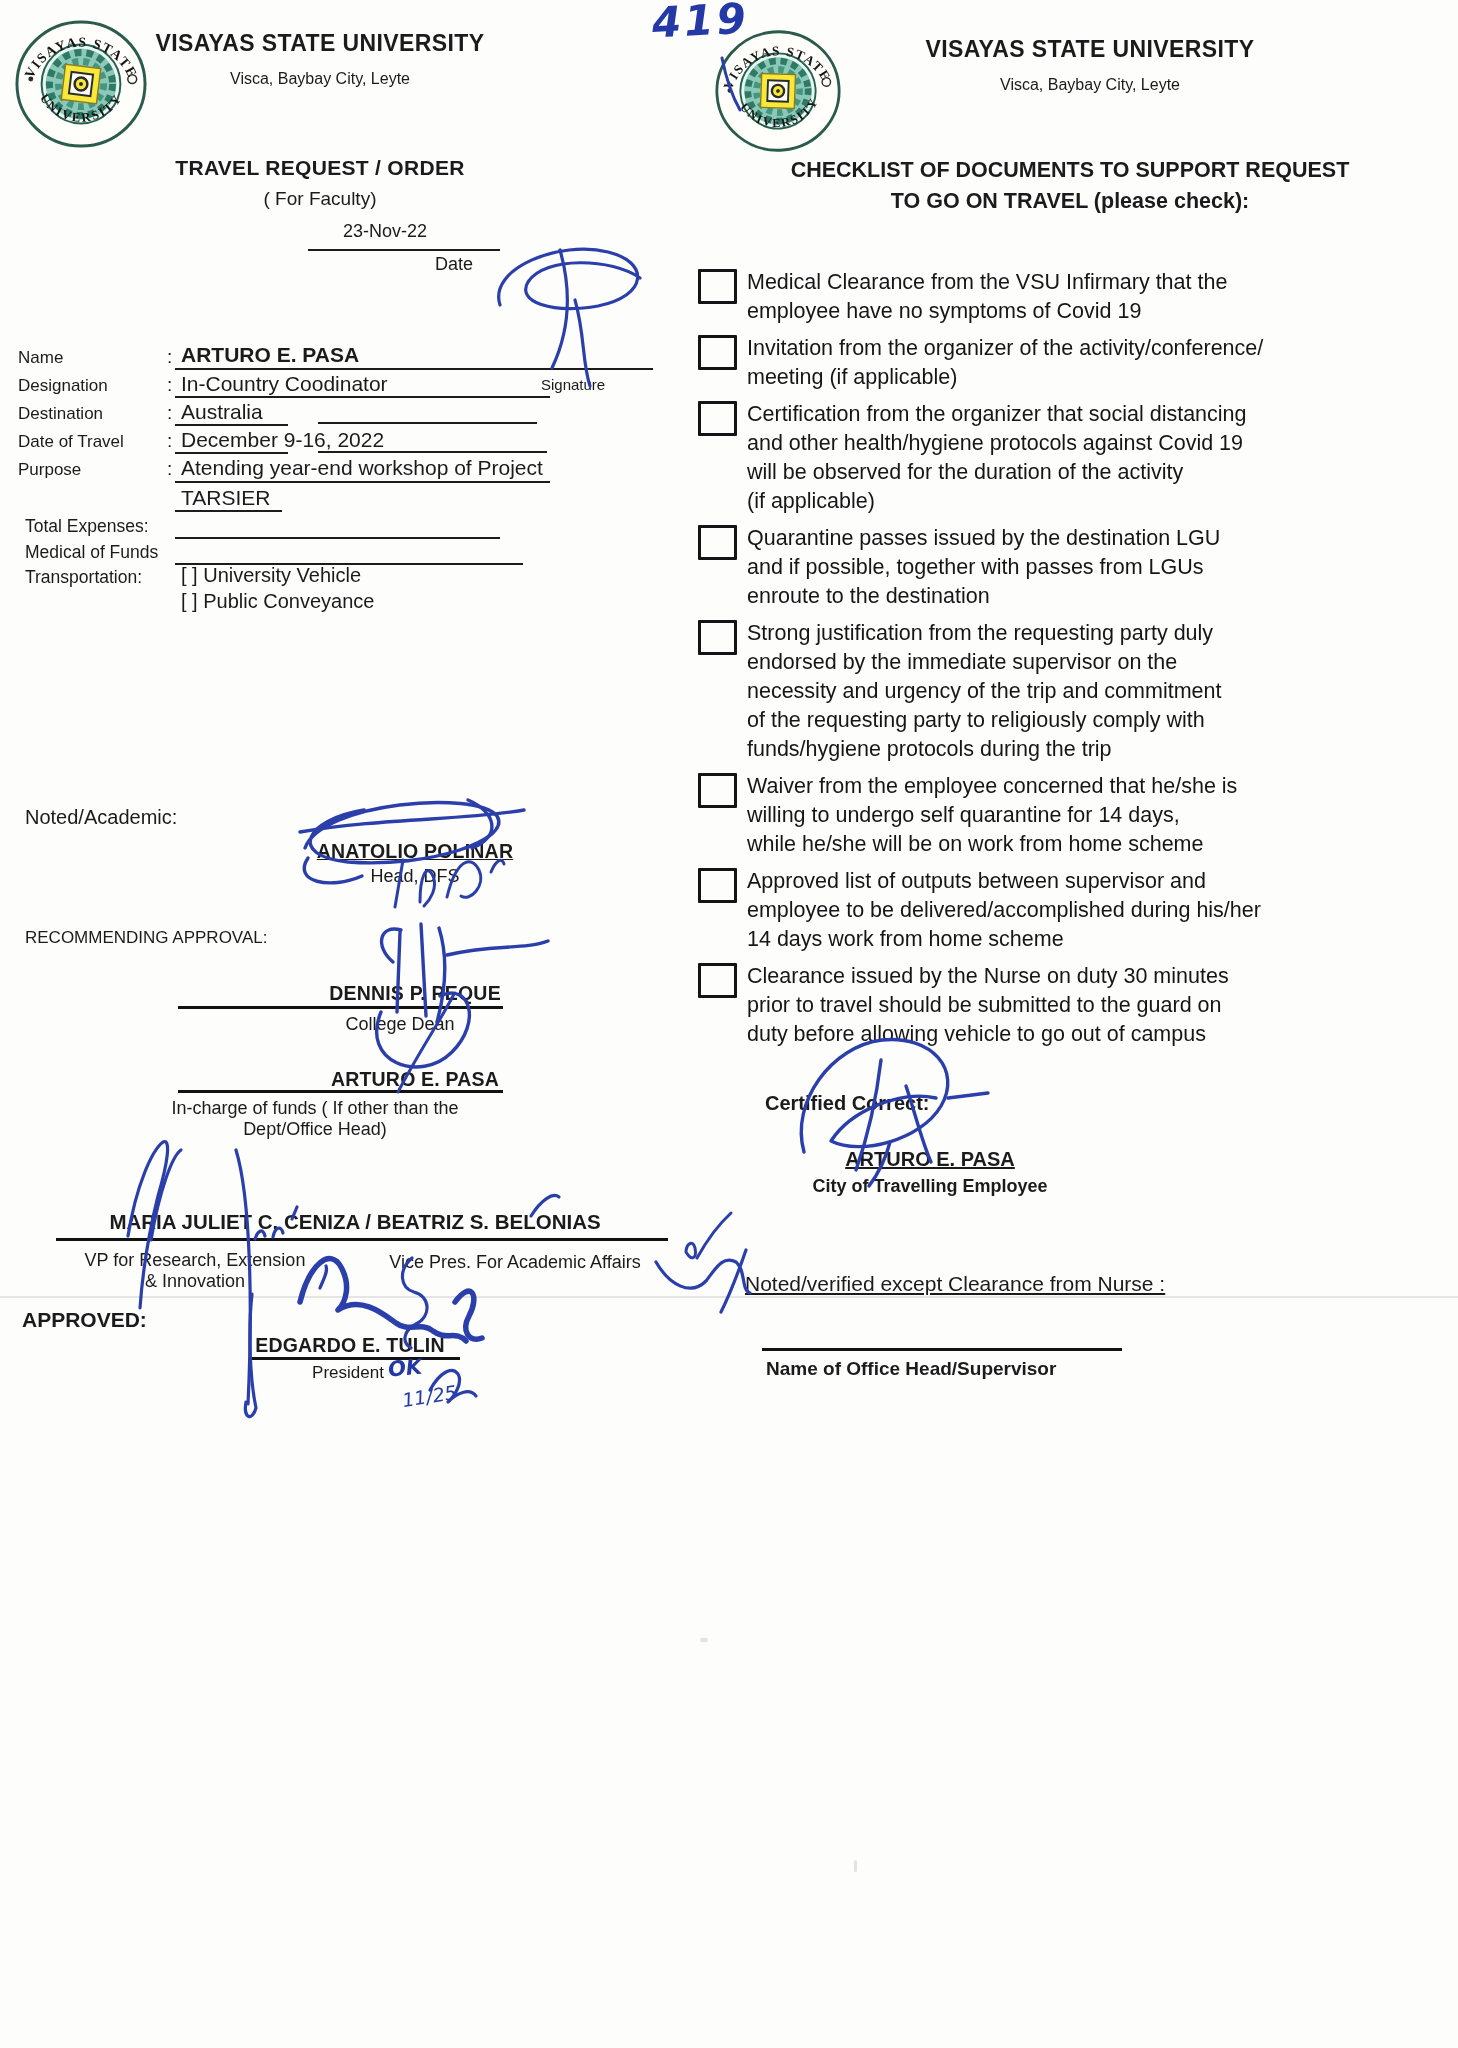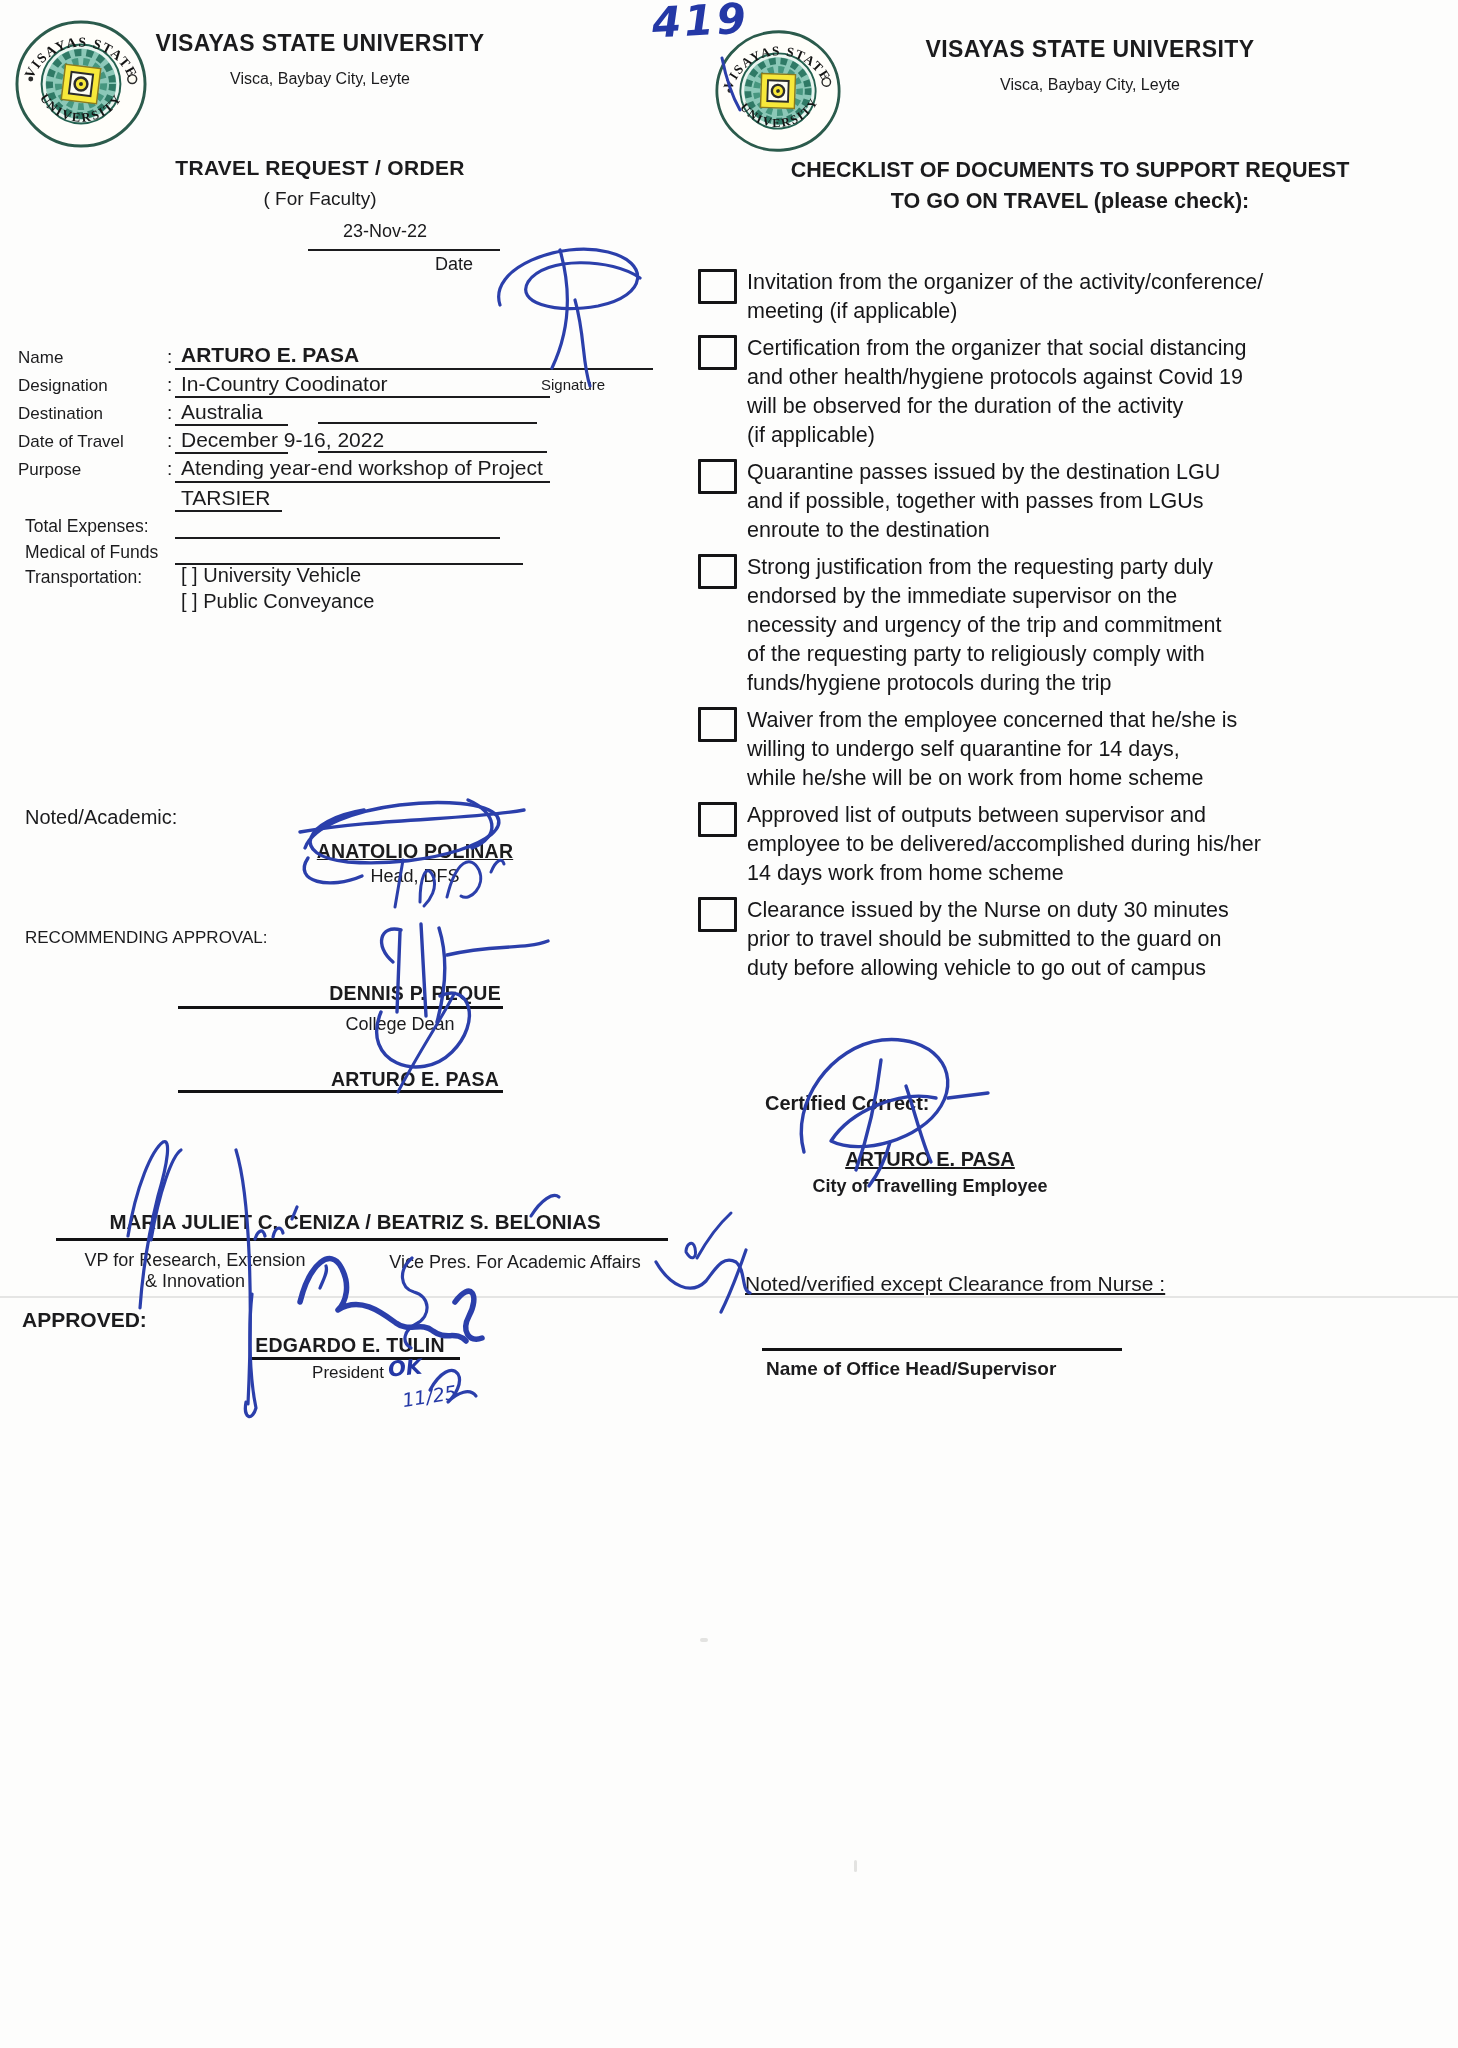--- a/index.html
+++ b/index.html
@@ -145,20 +145,22 @@
   <div class="abs namebig b c" style="left:298px;top:840px;width:234px;text-decoration:underline;">ANATOLIO POLINAR</div>
   <div class="abs midtext c" style="left:330px;top:866px;width:170px;">Head, DFS</div>
 
   <div class="abs" style="left:25px;top:928px;font-size:17px;">RECOMMENDING APPROVAL:</div>
   <div class="abs namebig b c" style="left:300px;top:982px;width:230px;">DENNIS P. PEQUE</div>
   <div class="abs uline3" style="left:178px;top:1006px;width:325px;"></div>
   <div class="abs midtext c" style="left:310px;top:1014px;width:180px;">College Dean</div>
 
   <div class="abs namebig b c" style="left:300px;top:1068px;width:230px;">ARTURO E. PASA</div>
   <div class="abs uline3" style="left:178px;top:1090px;width:325px;"></div>
+  <div class="abs midtext c pre" style="left:150px;top:1098px;width:330px;">In-charge of  funds ( If other than the
+Dept/Office Head)</div>
 
   <div class="abs vpnames b c">MARIA JULIET C. CENIZA  /  BEATRIZ S. BELONIAS</div>
   <div class="abs uline3" style="left:56px;top:1238px;width:612px;"></div>
   <div class="abs midtext c pre" style="left:55px;top:1250px;width:280px;">VP for Research, Extension
 &amp; Innovation</div>
   <div class="abs midtext c" style="left:360px;top:1252px;width:310px;">Vice Pres. For Academic Affairs</div>
 
   <div class="abs b" style="left:22px;top:1308px;font-size:21px;">APPROVED:</div>
   <div class="abs namebig b c" style="left:238px;top:1334px;width:224px;">EDGARDO E. TULIN</div>
   <div class="abs uline3" style="left:252px;top:1357px;width:208px;"></div>
@@ -172,20 +174,25 @@
   <svg class="abs logo2" viewBox="0 0 140 134">
       <use href="#vsu-logo"></use>
     </svg>
   <div class="abs uniR c b">VISAYAS STATE UNIVERSITY</div>
   <div class="abs addrR c">Visca, Baybay City, Leyte</div>
 
   <div class="abs head1 c b">CHECKLIST OF DOCUMENTS TO SUPPORT REQUEST</div>
   <div class="abs head2 c b">TO GO ON TRAVEL (please check):</div>
 
   <div class="abs cklist">
+    <div class="ckitem">
+      <div class="cbox"></div>
+      <div class="cktext pre">Medical Clearance from the VSU Infirmary that the
+employee have no symptoms of Covid 19</div>
+    </div>
     <div class="ckitem">
       <div class="cbox"></div>
       <div class="cktext pre">Invitation from the organizer of the activity/conference/
 meeting (if applicable)</div>
     </div>
     <div class="ckitem">
       <div class="cbox"></div>
       <div class="cktext pre">Certification from the organizer that social distancing
 and other health/hygiene protocols against Covid 19
 will be observed for the duration of the activity

